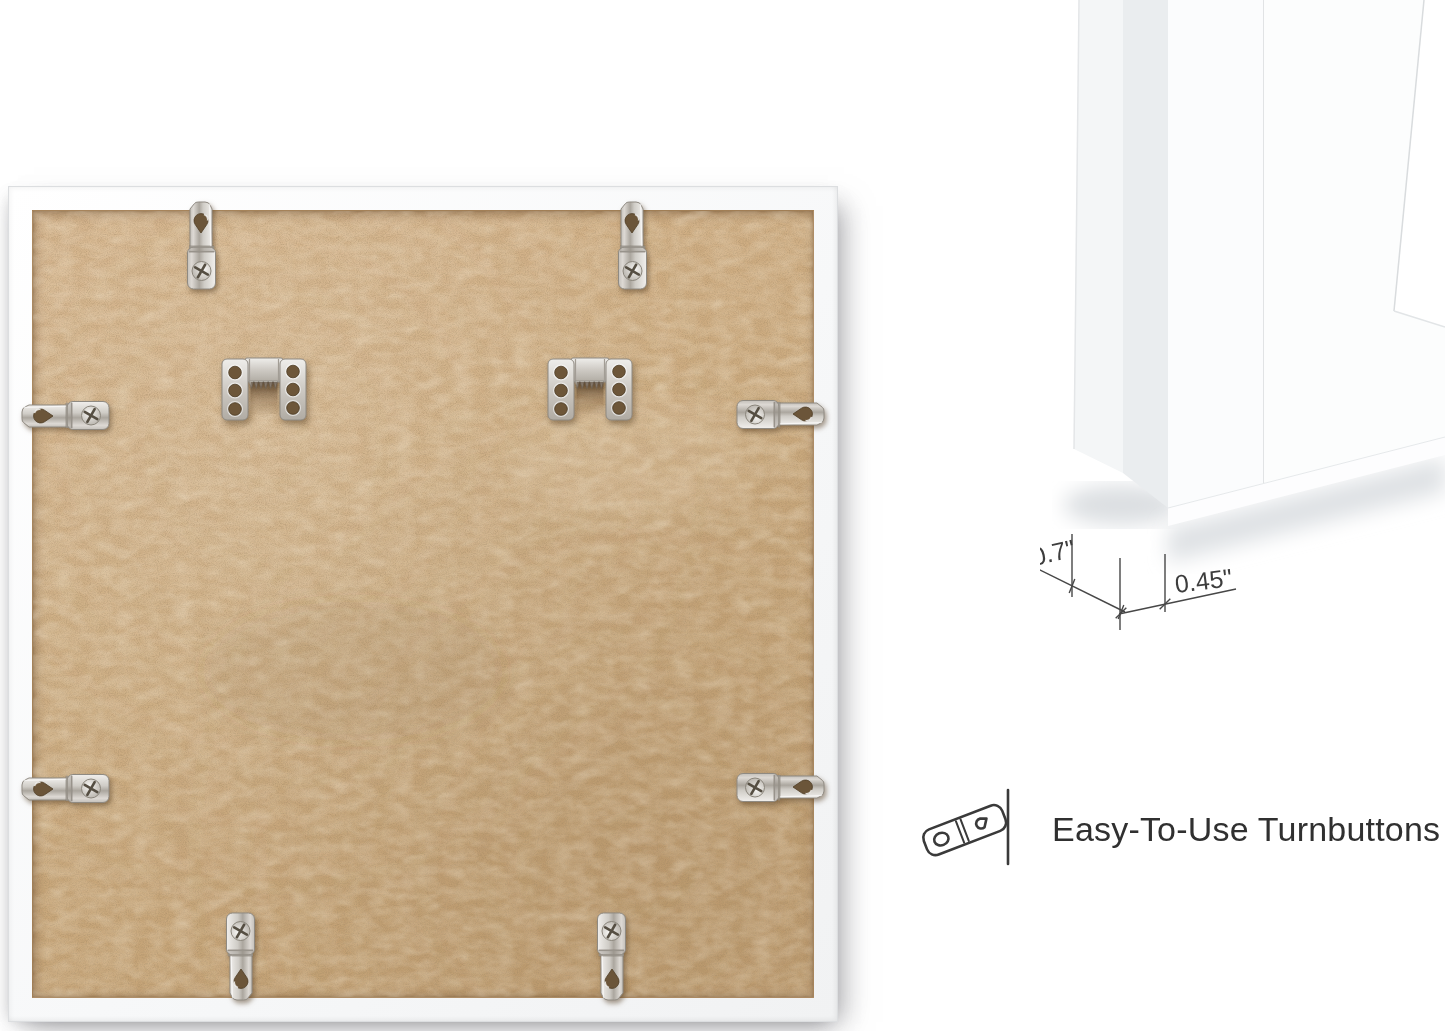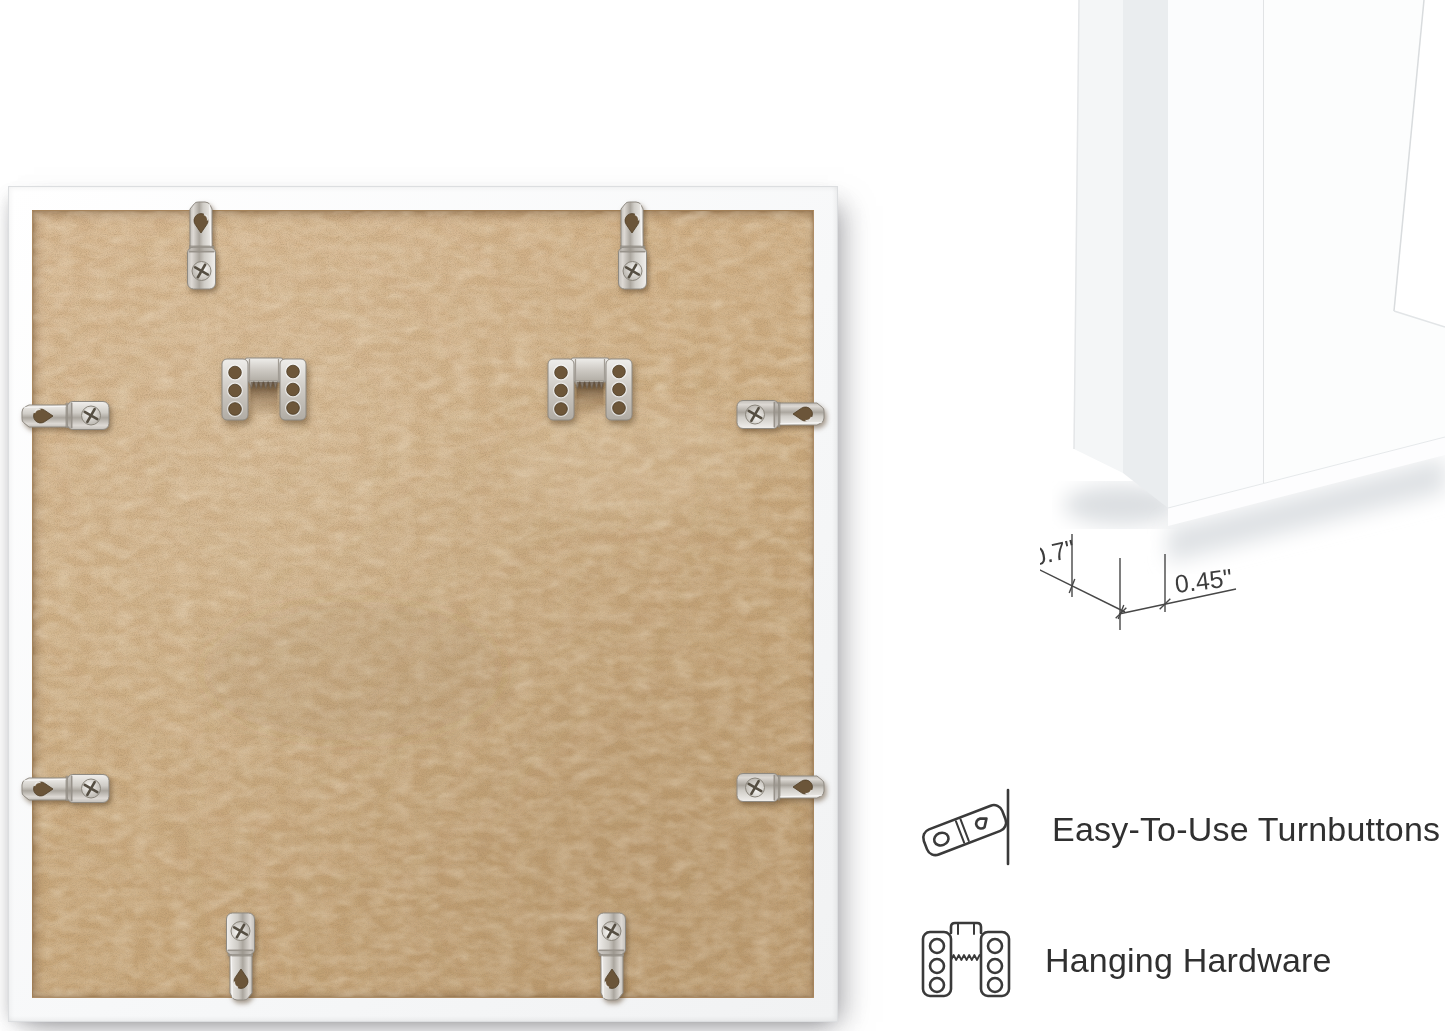--- a/index.html
+++ b/index.html
@@ -228,30 +228,14 @@
       <g transform="rotate(-21 46 40)">
         <rect x="2" y="28" width="84" height="27" rx="9" fill="#ffffff"></rect>
         <ellipse cx="19" cy="41.5" rx="7.3" ry="6.2"></ellipse>
         <path d="M39,30 V53 M44,30 V53" stroke-width="2"></path>
         <path d="M68.5,38.5 L62.5,36.3 A5,5 0 1 0 63.6,45.9 Z"></path>
       </g>
     </svg>
     <div class="feat-label">Easy-To-Use Turnbuttons</div>
   </div>
 
-  <div class="feature-row row-2">
-    <svg width="92" height="80" viewBox="0 0 92 80" stroke="#3a3a3a" stroke-width="2.6" fill="none" stroke-linejoin="round" stroke-linecap="round">
-      <path d="M31,13 V7 Q31,3 35,3 H57 Q61,3 61,7 V13"></path>
-      <path d="M38,3.5 V14 M54,3.5 V14" stroke-width="2"></path>
-      <rect x="3" y="12" width="28" height="64" rx="7" fill="#ffffff"></rect>
-      <rect x="61" y="12" width="28" height="64" rx="7" fill="#ffffff"></rect>
-      <path d="M31,40 l2.6,-5 2.6,5 2.6,-5 2.6,5 2.6,-5 2.6,5 2.6,-5 2.6,5 2.6,-5 2.6,5 2.6,-5" stroke-width="1.8"></path>
-      <circle cx="17" cy="26" r="7"></circle>
-        <circle cx="17" cy="46" r="7"></circle>
-        <circle cx="17" cy="65" r="7"></circle>
-      <circle cx="75" cy="26" r="7"></circle>
-        <circle cx="75" cy="46" r="7"></circle>
-        <circle cx="75" cy="65" r="7"></circle>
-    </svg>
-    <div class="feat-label">Hanging Hardware</div>
-  </div>
 
 </div>
 
 </body></html>

